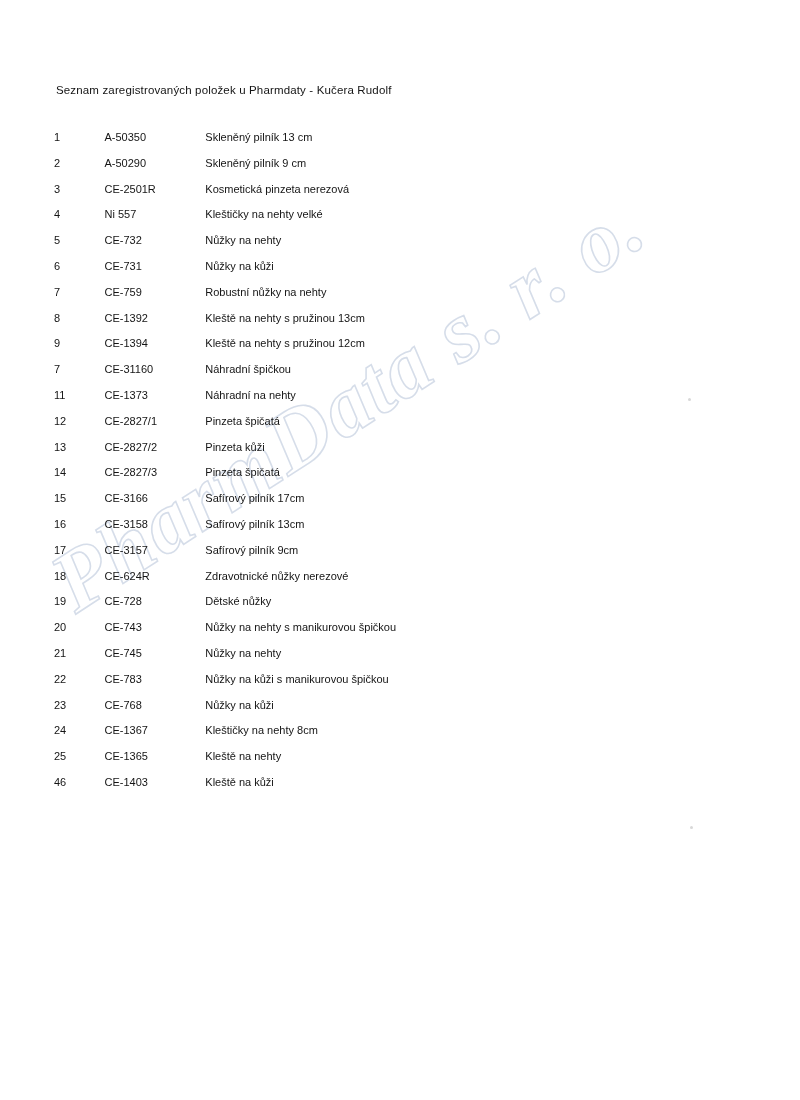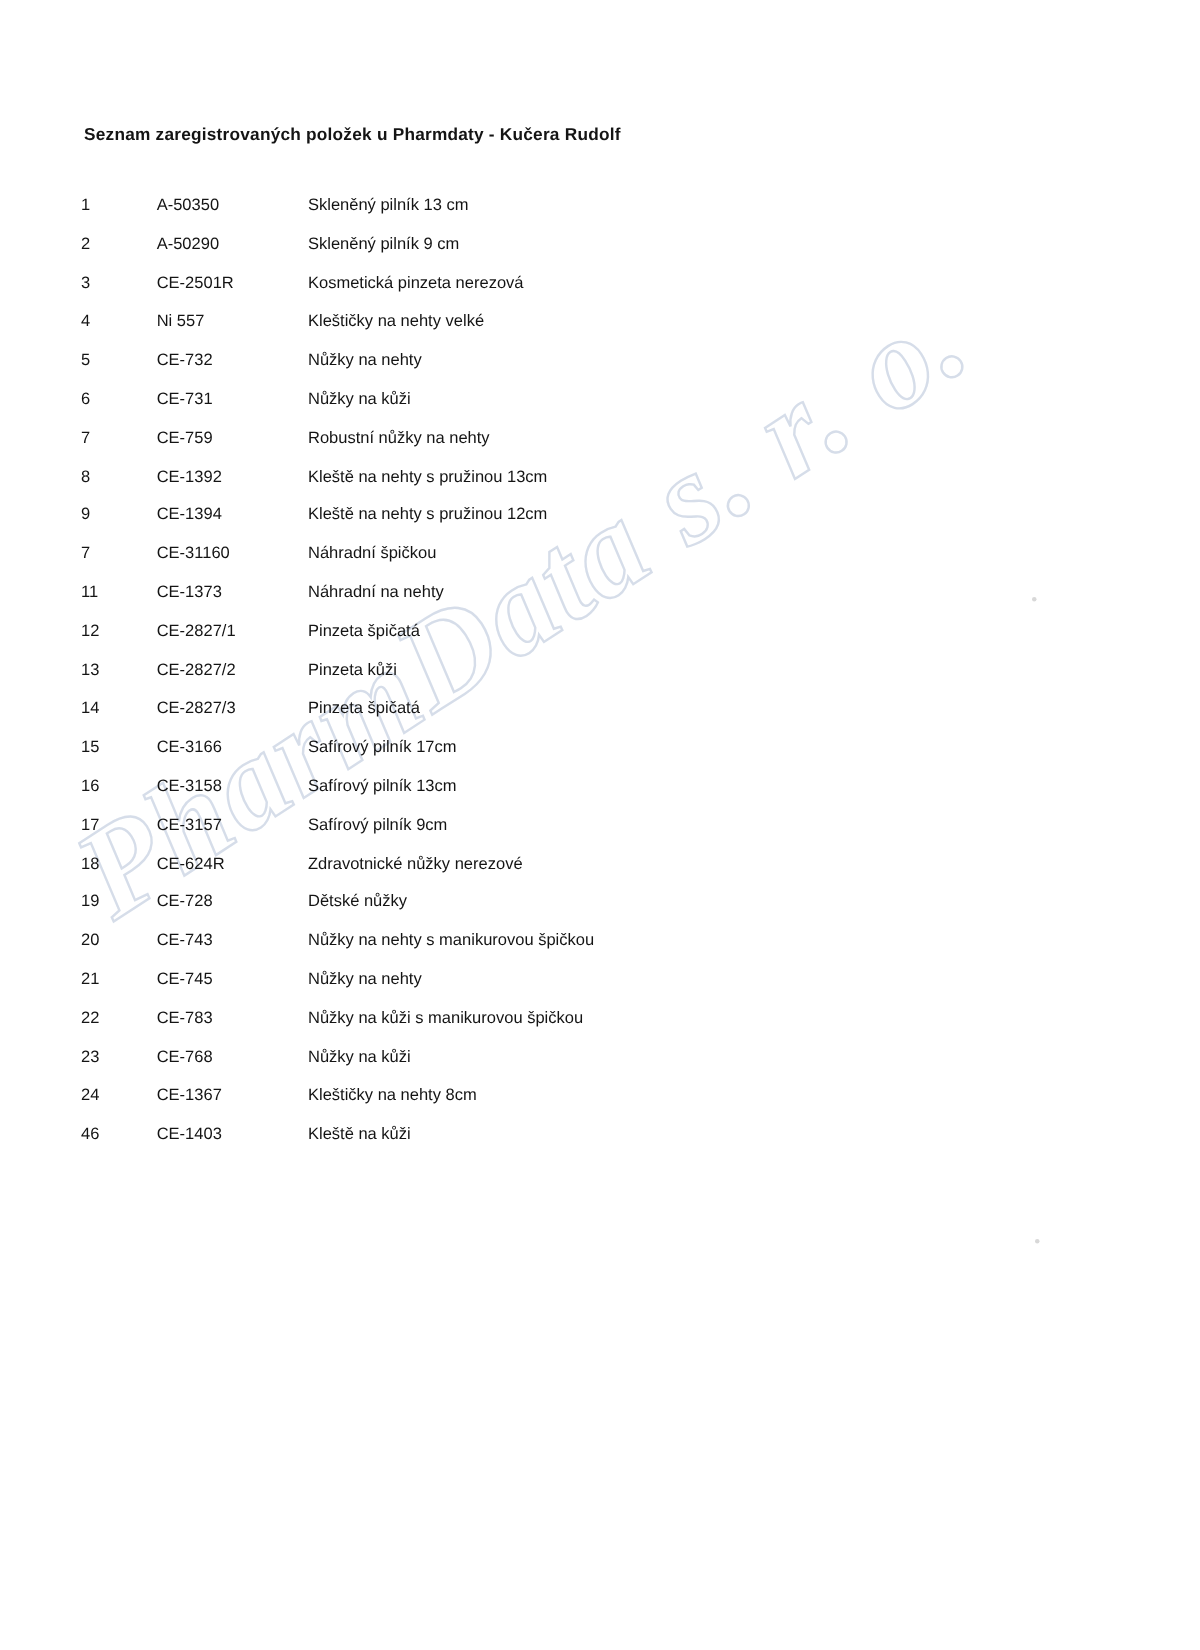--- a/index.html
+++ b/index.html
@@ -54,21 +54,21 @@
   .content {
     position: relative;
     z-index: 2;
   }
 
   .doc-title {
     position: absolute;
     left: 56px;
     top: 84px;
     font-size: 11.5px;
-    font-weight: bold;
+    font-weight: normal;
     letter-spacing: 0.15px;
     color: #141414;
     white-space: nowrap;
   }
 
   .item-table {
     position: absolute;
     left: 50px;
     top: 125px;
     width: 700px;
@@ -241,20 +241,25 @@
           <td class="col-index">23</td>
           <td class="col-code">CE-768</td>
           <td class="col-name">Nůžky na kůži</td>
         </tr>
         <tr>
           <td class="col-index">24</td>
           <td class="col-code">CE-1367</td>
           <td class="col-name">Kleštičky na nehty 8cm</td>
         </tr>
         <tr>
+          <td class="col-index">25</td>
+          <td class="col-code">CE-1365</td>
+          <td class="col-name">Kleště na nehty</td>
+        </tr>
+        <tr>
           <td class="col-index">46</td>
           <td class="col-code">CE-1403</td>
           <td class="col-name">Kleště na kůži</td>
         </tr>
       </tbody>
     </table>
 
   </div>
 </div>
 

